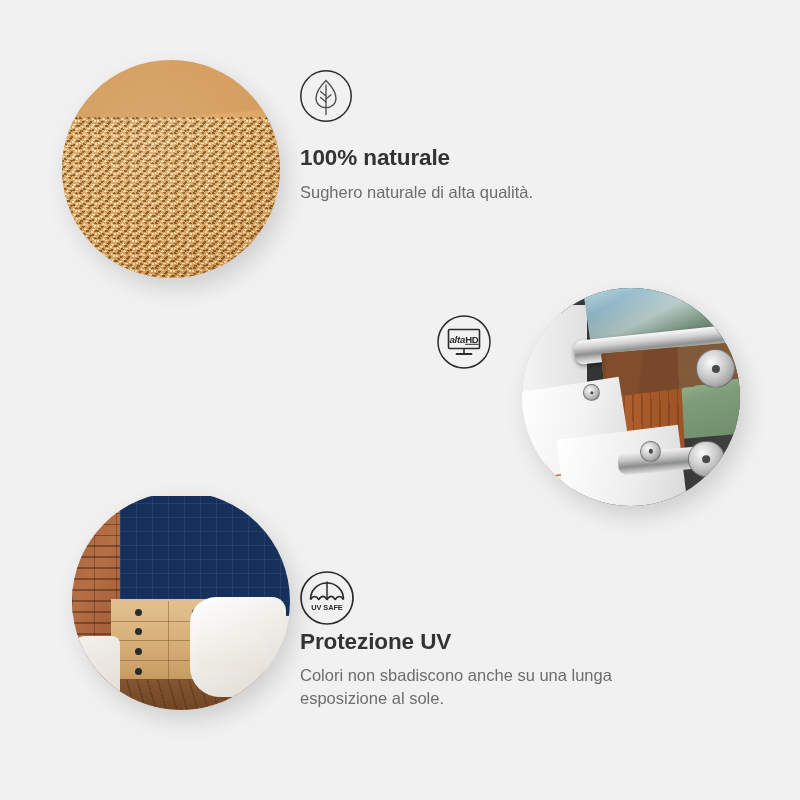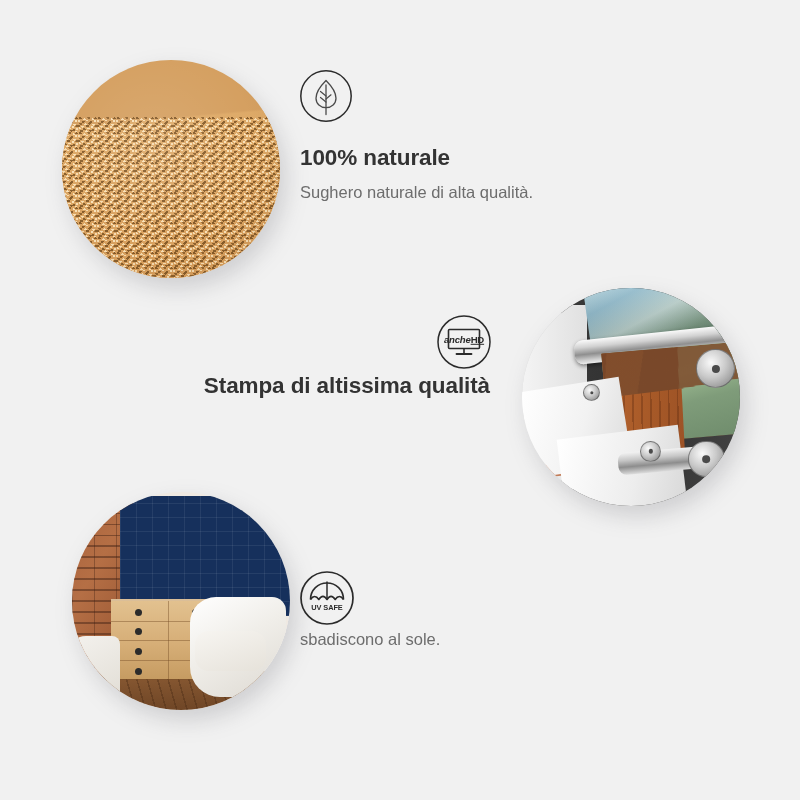--- a/index.html
+++ b/index.html
@@ -335,27 +335,26 @@
       <circle cx="28" cy="28" r="26" fill="none" stroke="#2b2b2b" stroke-width="1.5"></circle>
       <rect x="12.5" y="15.5" width="31" height="19" rx="1" fill="none" stroke="#2b2b2b" stroke-width="1.6"></rect>
       <line x1="28" y1="34.5" x2="28" y2="40" stroke="#2b2b2b" stroke-width="1.6"></line>
       <line x1="20.5" y1="40" x2="35.5" y2="40" stroke="#2b2b2b" stroke-width="1.8" stroke-linecap="round"></line>
       <text x="28" y="28.6" text-anchor="middle" font-family="'Liberation Sans', sans-serif" font-size="9.6" font-style="italic" font-weight="bold" fill="#2b2b2b" visibility="hidden">full</text>
       <text x="28" y="28.6" text-anchor="start" dx="0.5" font-family="'Liberation Sans', sans-serif" font-size="9.6" font-weight="bold" fill="#2b2b2b" style="visibility:hidden"></text>
     </svg>
   </div>
   <div style="position:absolute; left:436px; top:314px; width:56px; height:56px; pointer-events:none;">
     <span style="position:absolute; left:0; top:0; width:56px; height:56px; display:flex; align-items:center; justify-content:center; font-size:9.6px; font-weight:bold; color:#2b2b2b; letter-spacing:-0.2px; transform:translateY(-3.2px);">
-      <i style="font-style:italic;">anche</i>
+      <i style="font-style:italic;">alta</i>
         <b style="font-style:normal;text-decoration:underline;">HD</b>
     </span>
   </div>
 
   <div class="feature align-right" style="left:150px; top:372px; width:340px;">
-    <p class="ftitle" style="white-space:normal;">Stampa di altissima qualità</p>
   </div>
 
   <div class="photo-shadow" style="left:72px; top:492px; width:218px; height:218px;"></div>
   <div class="photo" style="left:72px; top:492px; width:218px; height:218px;">
     <div class="inner">
       <div class="rm-bg"></div>
       <div class="rm-brick"></div>
       <div class="rm-map">
           <div class="rm-map-grid"></div>
         </div>
@@ -382,16 +381,18 @@
     <svg width="56" height="56" viewBox="0 0 56 56">
       <circle cx="28" cy="28" r="26" fill="none" stroke="#2b2b2b" stroke-width="1.7"></circle>
       <path d="M11.5 29.5 C 11.5 19.8 19 13 28 13 C 37 13 44.5 19.8 44.5 29.5" fill="none" stroke="#2b2b2b" stroke-width="1.6"></path>
       <path d="M11.5 29.5 C 14 25.5 17.2 25.5 19.8 29.5 C 22.4 25.3 25.5 25.3 28 29.5 C 30.5 25.3 33.6 25.3 36.2 29.5 C 38.8 25.5 42 25.5 44.5 29.5" fill="none" stroke="#2b2b2b" stroke-width="1.6" stroke-linejoin="round"></path>
       <line x1="28" y1="11.5" x2="28" y2="29.5" stroke="#2b2b2b" stroke-width="1.5"></line>
       <text x="28" y="39.6" text-anchor="middle" font-family="'Liberation Sans', sans-serif" font-size="7.4" font-weight="bold" letter-spacing="-0.1" fill="#2b2b2b">UV SAFE</text>
     </svg>
   </div>
 
   <div class="feature align-left" style="left:300px; top:628px; width:420px;">
-    <p class="fdesc">sbadiscono al sole.</p>
+    <p class="ftitle">Protezione UV</p>
+    <p class="fdesc" style="margin-top:9px;">Colori non sbadiscono anche su una lunga</p>
+    <p class="fdesc">esposizione al sole.</p>
   </div>
 
 </div>
 
 </body></html>

